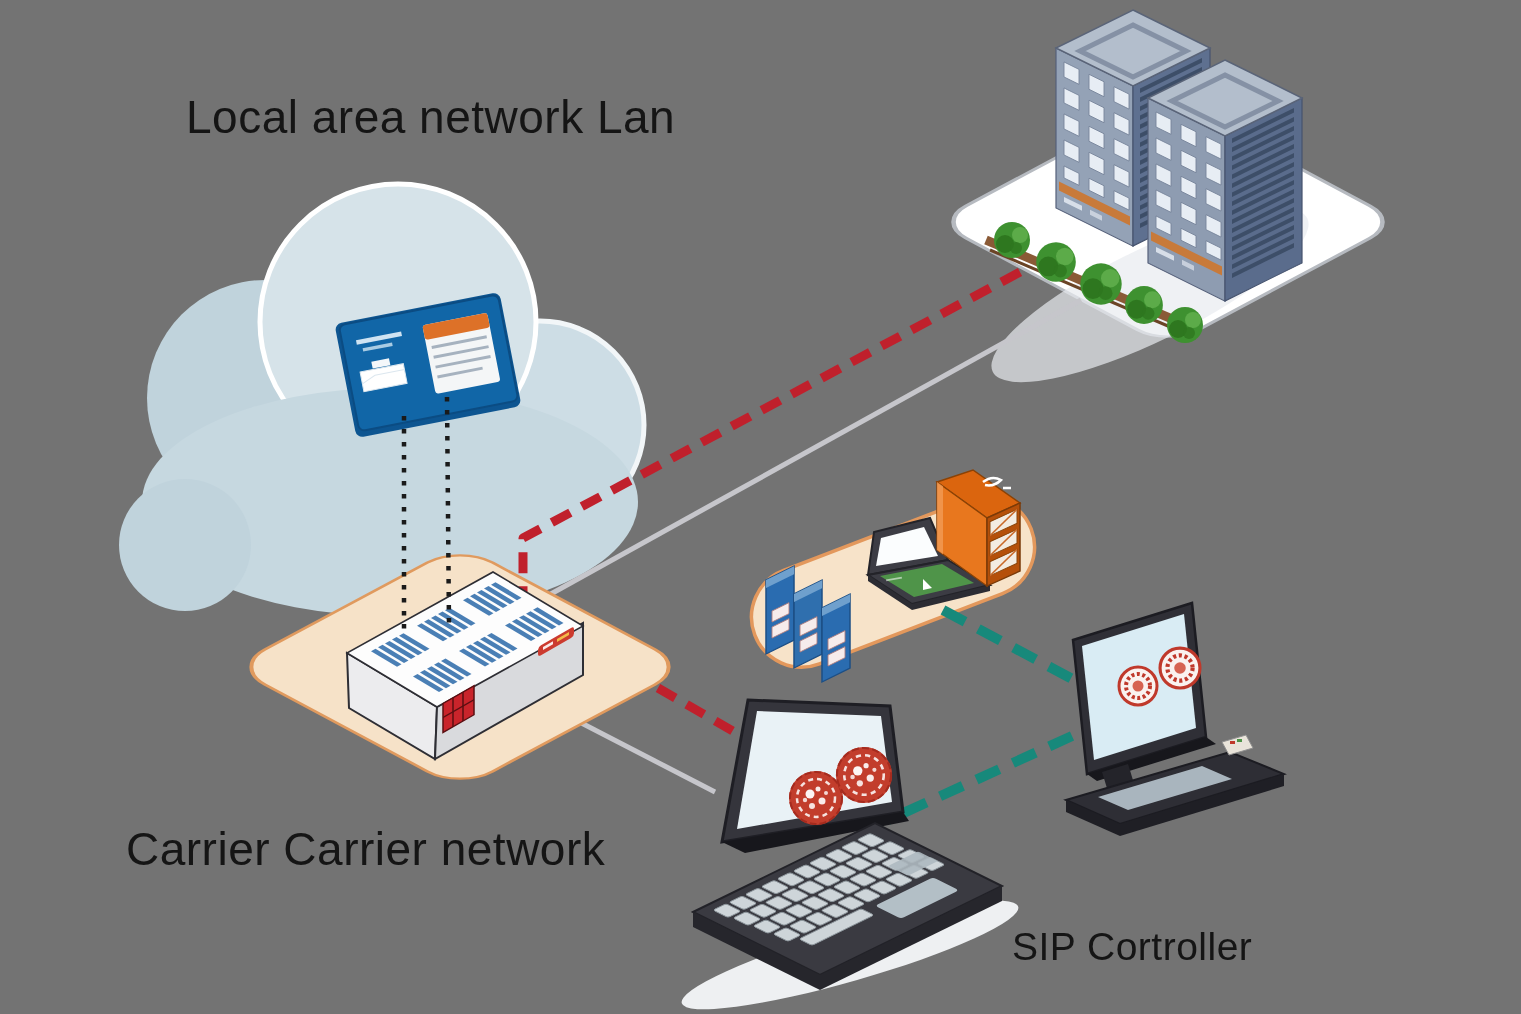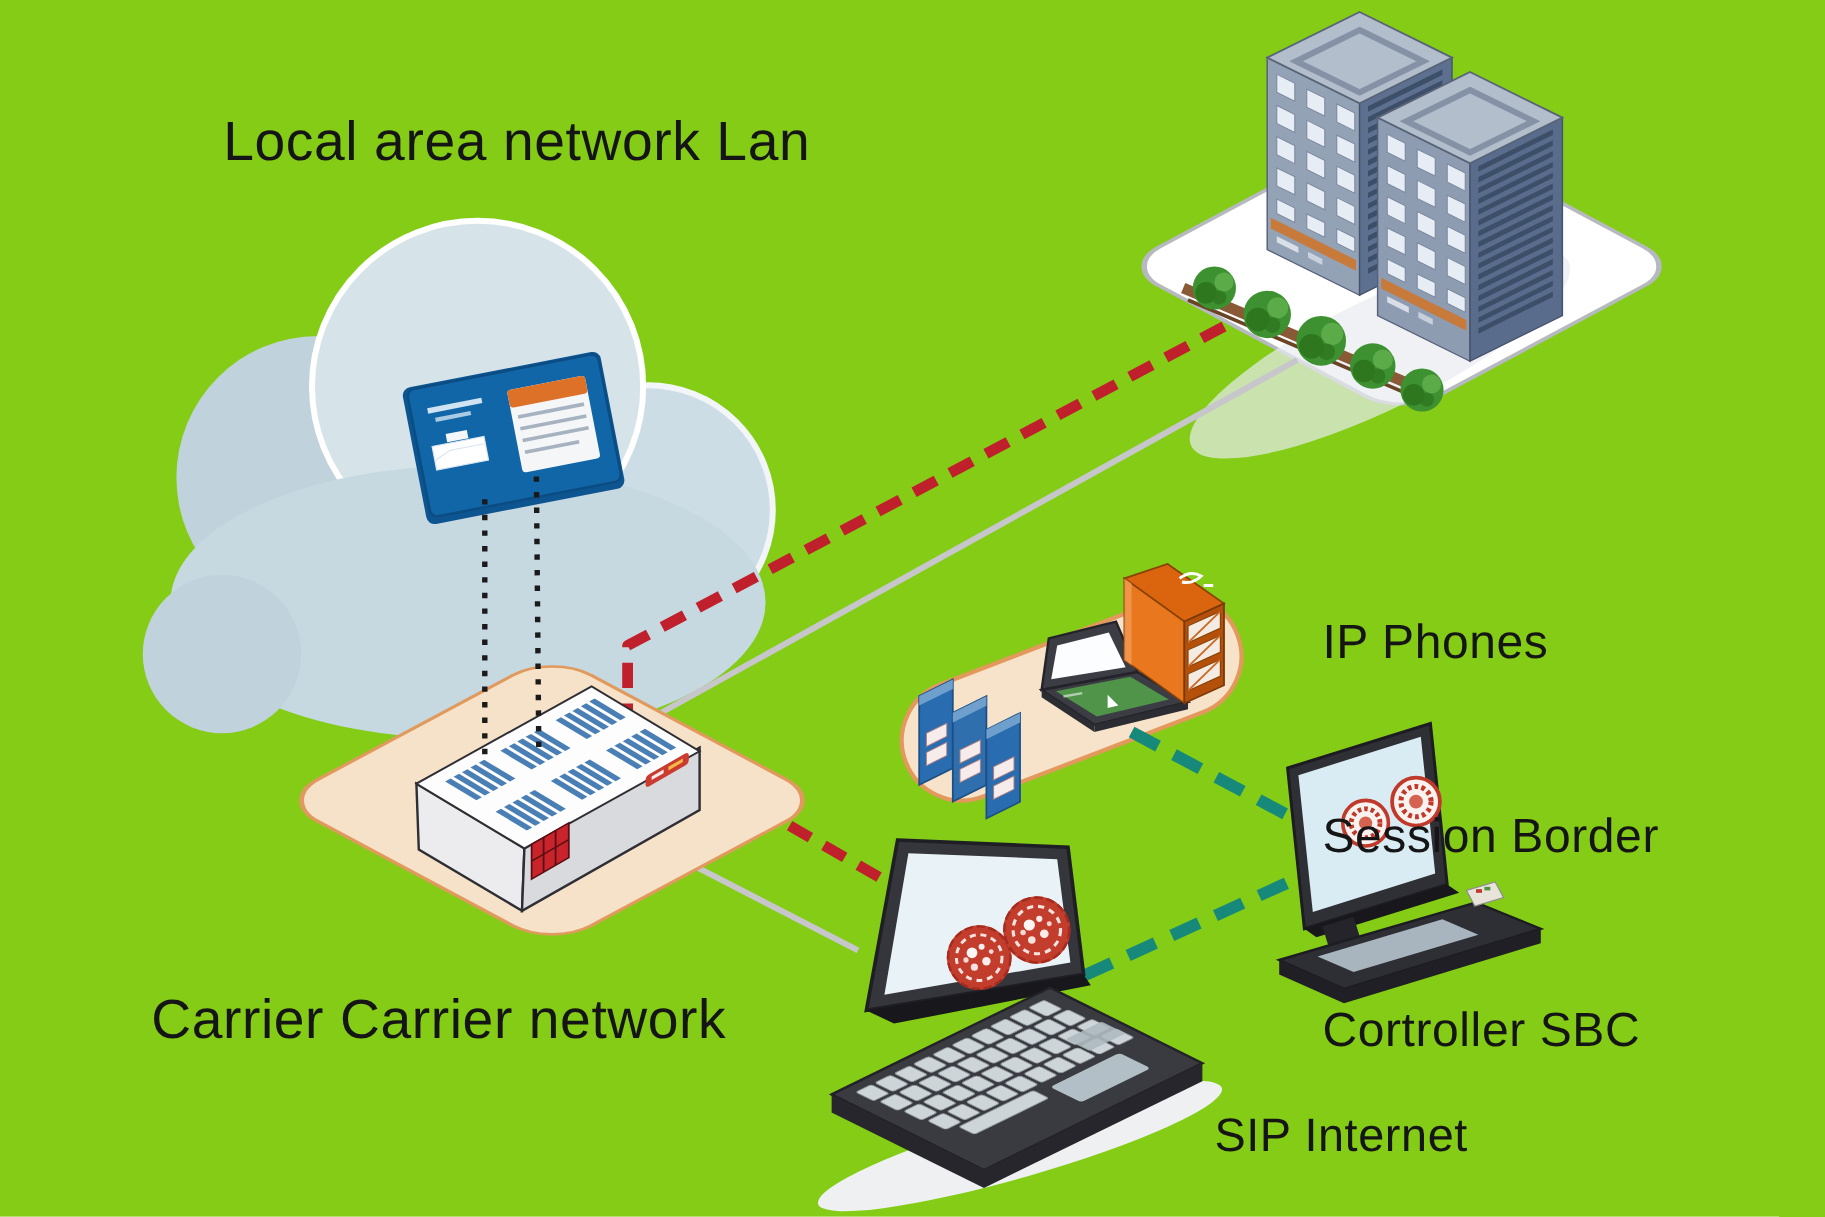--- a/index.html
+++ b/index.html
@@ -1,16 +1,16 @@
 <!DOCTYPE html>
 <html><head>
 <meta charset="utf-8">
 <style>
   html,body{margin:0;padding:0;background:#ffffff;}
-  .canvas{position:relative;width:1521px;height:1014px;background:#84cc16;overflow:hidden;
+  .canvas{position:relative;width:1521px;height:1014px;background:#737373;overflow:hidden;
           font-family:"Liberation Sans",sans-serif;text-decoration:underline;}
   .scene{position:absolute;left:0;top:0;}
   .label{position:absolute;color:#151515;font-family:"Liberation Sans",sans-serif;
          white-space:pre;letter-spacing:0.5px;}
   .label-lan{left:186px;top:90px;font-size:46px;}
   .label-internet{left:126px;top:822px;font-size:46px;}
   .label-block{line-height:54px;}
   .label-sbc{left:1102px;top:400px;font-size:40px;line-height:54px;}
   .label-sip{left:1012px;top:827px;font-size:39px;line-height:48px;}
 </style>
@@ -308,24 +308,19 @@
 
   <g>
     <path d="M 404 416 L 404 631" fill="none" stroke="#1a1a1a" stroke-width="4.5" stroke-dasharray="4.5 8.5"></path>
     <path d="M 447 397 L 449 626" fill="none" stroke="#1a1a1a" stroke-width="4.5" stroke-dasharray="4.5 8.5"></path>
   </g>
 </svg>
 
 <div class="label label-lan">Local area network Lan</div>
 <div class="label label-internet">Carrier Carrier network</div>
 
-<div class="label label-block label-sbc">
-  <div>IP Phones</div>
-  <div>Session Border</div>
-  <div>Cortroller SBC</div>
-</div>
 
 <div class="label label-block label-sip">
-  <div>SIP Internet</div>
+  <div>SIP Cortroller</div>
   
   
 </div>
 </div>
 
 </body></html>

